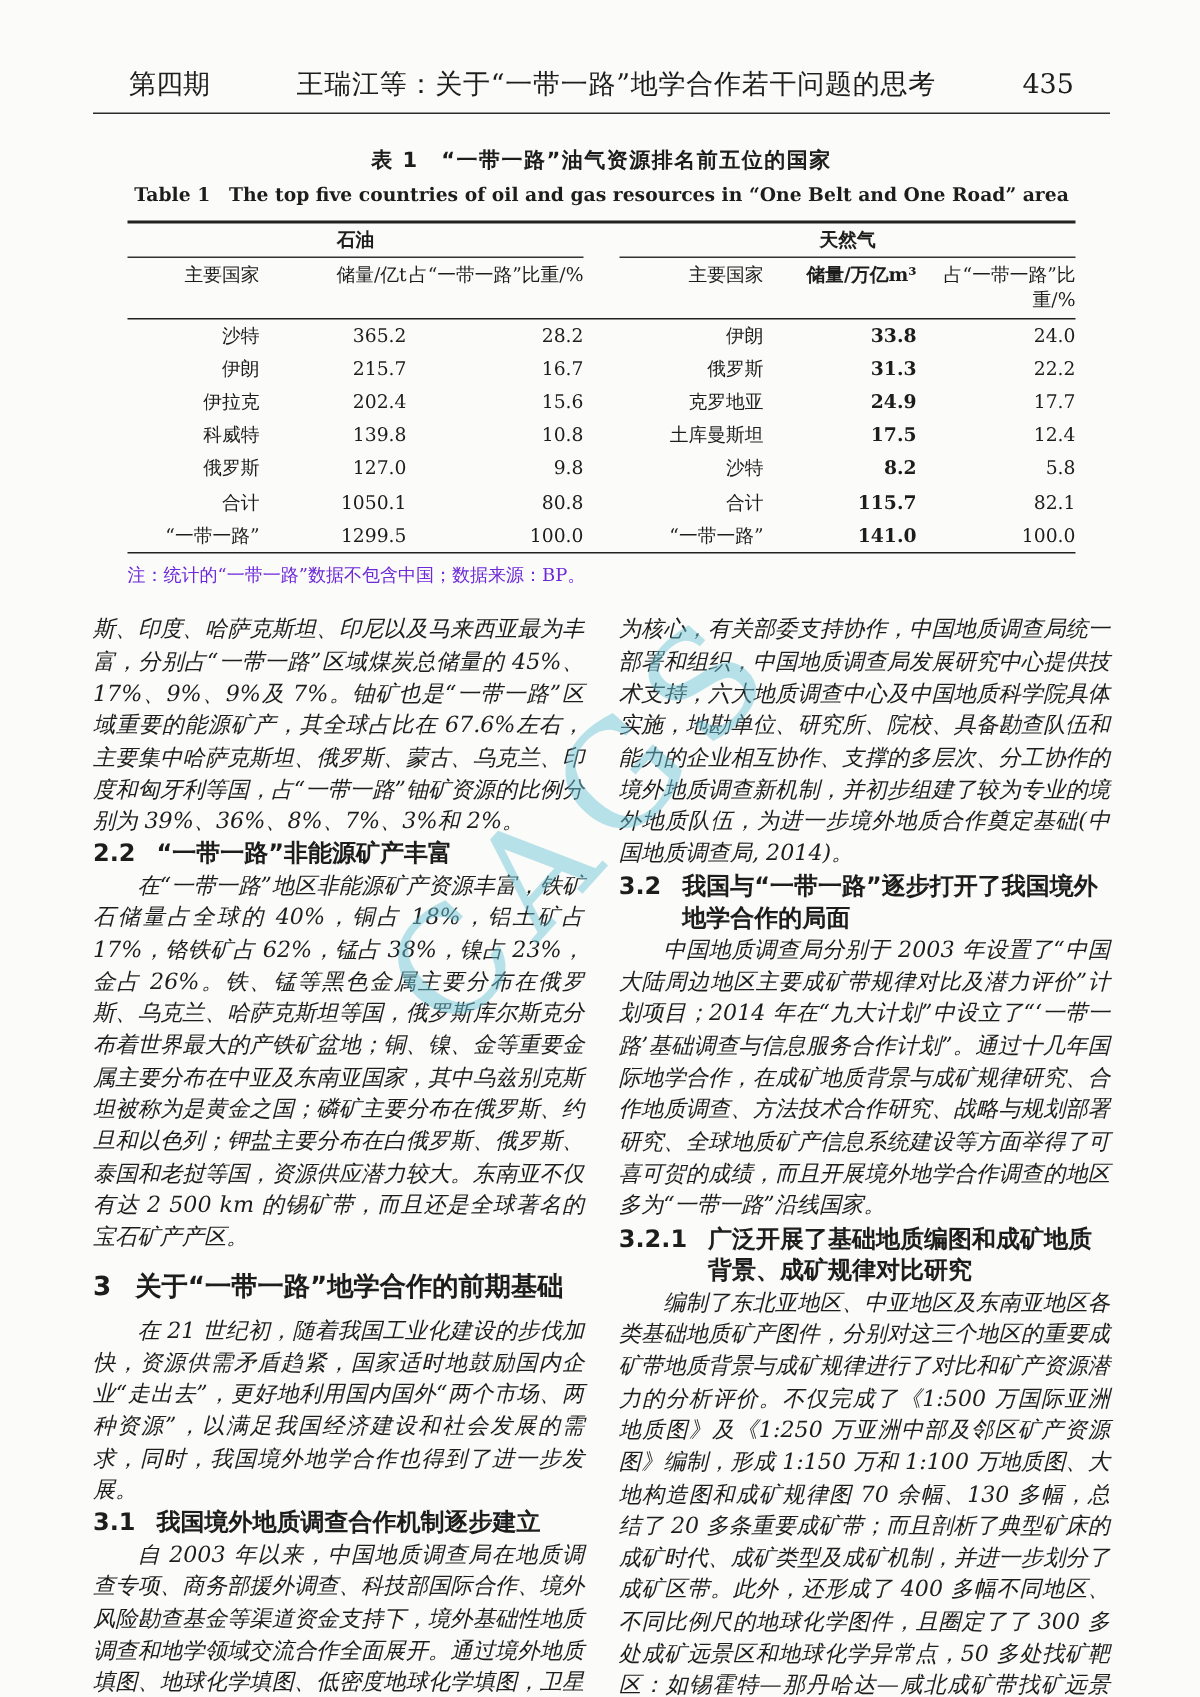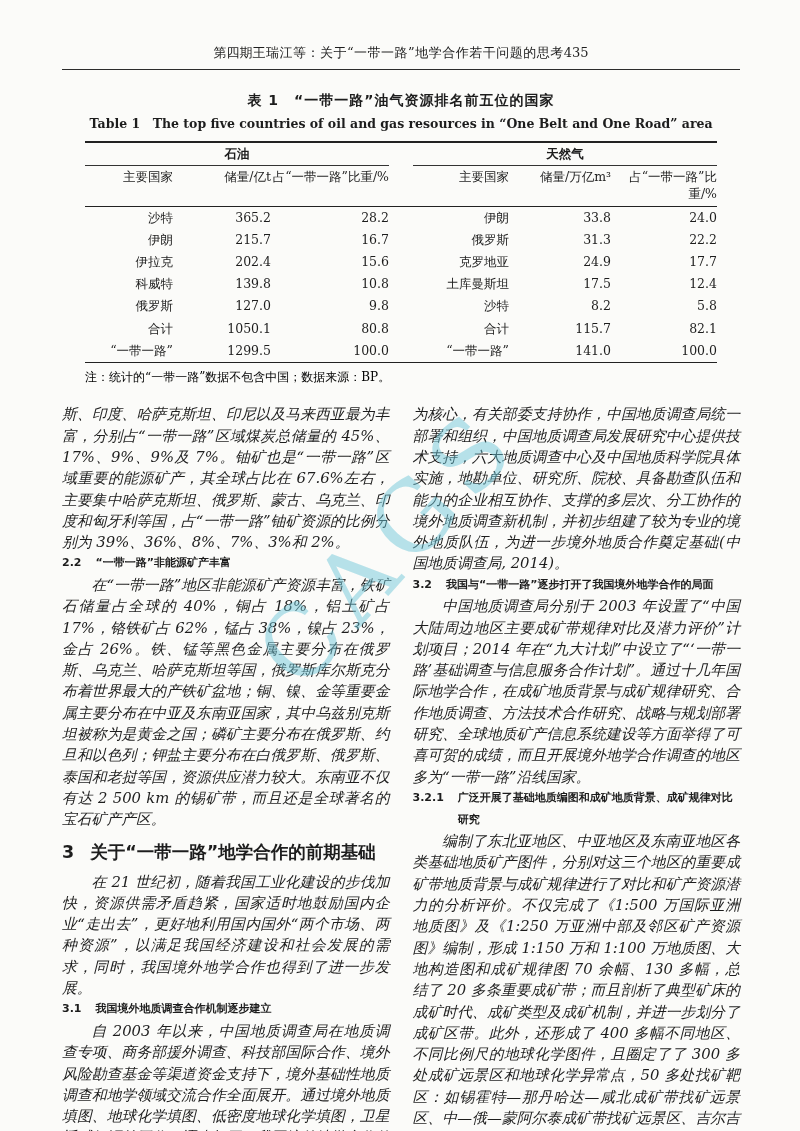--- a/index.html
+++ b/index.html
@@ -8,22 +8,22 @@
     background: #fbfbf9;
     color: #1d1d1d;
     font-family: "DejaVu Serif", "Liberation Serif", serif;
     position: relative;
     overflow: hidden;
   }
   .page { padding: 44px 60px 0 62px; position: relative; width: 800px; height: 1131px; }
 
   
   .page-header {
-    display: flex; justify-content: center; align-items: baseline;
-    font-size: 13px; padding: 0 24px 7px 24px;
+    display: flex; justify-content: space-between; align-items: baseline;
+    font-size: 18px; padding: 0 24px 7px 24px;
     border-bottom: 1.6px solid #2c2c2c;
   }
   .page-header .mid { letter-spacing: .5px; }
 
   
   .table-block { margin-top: 22px; }
   .tbl-title-zh {
     text-align: center; font-family: "DejaVu Sans", "Liberation Sans", sans-serif;
     font-weight: bold; font-size: 14px; letter-spacing: 1px;
   }
@@ -31,32 +31,32 @@
     text-align: center; font-weight: bold; font-size: 12.5px; margin-top: 6px;
   }
   .tbl { width: 632px; margin: 8px auto 0 auto; border-top: 2px solid #222; border-bottom: 1.8px solid #222; font-size: 12.5px; }
   .grp-row { display: flex; }
   .grp-cell { width: 304px; text-align: center; padding: 3px 0 2px 0; border-bottom: 1px solid #333; font-weight: bold; }
   .grp-gap { width: 24px; }
   .hdr-row { display: flex; padding: 3px 0 3px 0; border-bottom: 1.4px solid #222; }
   .data-row { display: flex; padding: 2.6px 0; }
   .cell { text-align: right; }
   .c1 { width: 88px; } .c2 { width: 98px; } .c3 { width: 118px; }
-  .g1 { width: 96px; } .g2 { width: 102px; } .g3 { width: 106px; }
+  .g1 { width: 96px; } .g2 { width: 102px; font-weight: bold; } .g3 { width: 106px; }
   .gapc { width: 24px; }
-  .tbl-note { width: 632px; margin: 6px auto 0 auto; font-size: 12px; color: #000000; }
+  .tbl-note { width: 632px; margin: 6px auto 0 auto; font-size: 12px; color: #6d28d9; }
 
   
   .columns { display: flex; gap: 23px; margin-top: 17px; }
   .col { width: 328px; font-size: 14.8px; line-height: 21.3px; text-align: justify; }
   .para { text-indent: 2em; font-style: italic; }
   .para.cont { text-indent: 0; }
   .subhead {
     font-family: "DejaVu Sans", "Liberation Sans", sans-serif;
-    font-weight: bold; font-size: 11px; line-height: 21.6px;
+    font-weight: bold; font-size: 16px; line-height: 21.6px;
     display: flex; text-align: left;
   }
   .subhead .h-num { flex: 0 0 auto; margin-right: 14px; }
   .subhead .h-txt { flex: 1 1 auto; }
   .h1head {
     font-family: "DejaVu Sans", "Liberation Sans", sans-serif;
     font-weight: bold; font-size: 17.5px; line-height: 24px;
     margin: 10px 0 7px 0; display: flex; text-align: left;
   }
   .h1head .h-num { flex: 0 0 auto; margin-right: 16px; }

